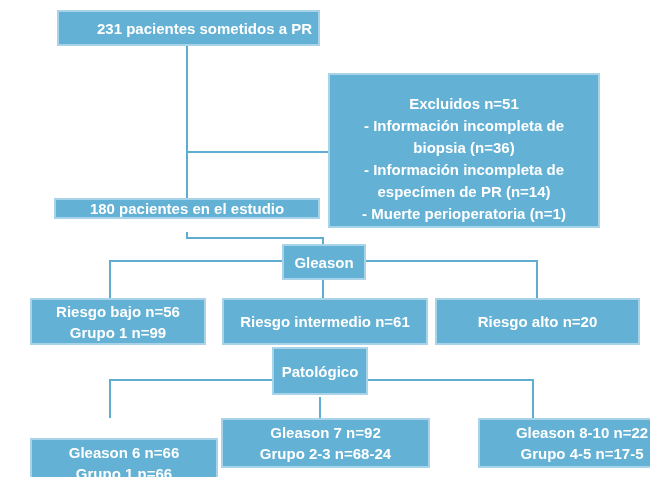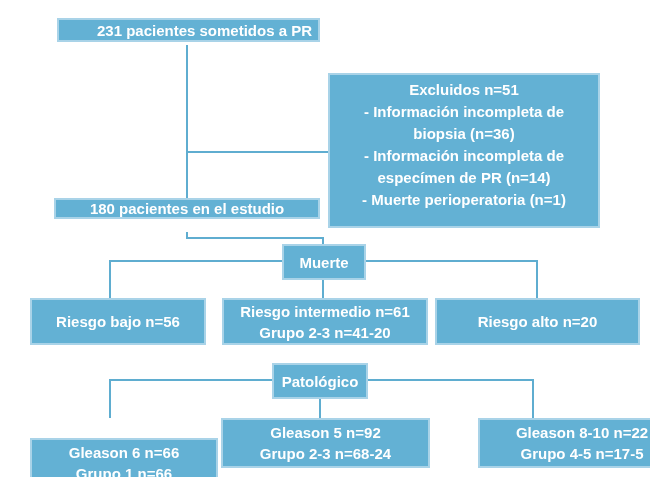--- a/index.html
+++ b/index.html
@@ -15,21 +15,21 @@
     font-family:"Liberation Sans", sans-serif;overflow:hidden;
   }
   .box{
     position:absolute;box-sizing:border-box;
     background:var(--fill);border:2px solid var(--border);
     color:var(--text);font-weight:bold;font-size:15px;
     display:flex;flex-direction:column;align-items:center;justify-content:center;
     text-align:center;line-height:21px;
   }
   .box .ln{display:block;white-space:nowrap;}
-  .multi{justify-content:flex-start;padding:4px 8px;line-height:22px;}
+  .multi{justify-content:flex-start;padding:18px 8px;line-height:22px;}
   .multi .item{display:block;white-space:normal;}
   .conn{position:absolute;background:var(--line);}
 </style>
 </head>
 <body>
 
 <div class="canvas">
 
   <div class="conn" style="left:186px;top:45px;width:2px;height:154px;"></div>
   <div class="conn" style="left:186px;top:151px;width:142px;height:2px;"></div>
@@ -42,63 +42,63 @@
   <div class="conn" style="left:322px;top:278px;width:2px;height:20px;"></div>
   <div class="conn" style="left:365px;top:260px;width:173px;height:2px;"></div>
   <div class="conn" style="left:536px;top:260px;width:2px;height:38px;"></div>
 
   <div class="conn" style="left:109px;top:379px;width:164px;height:2px;"></div>
   <div class="conn" style="left:109px;top:379px;width:2px;height:39px;"></div>
   <div class="conn" style="left:319px;top:397px;width:2px;height:21px;"></div>
   <div class="conn" style="left:366px;top:379px;width:168px;height:2px;"></div>
   <div class="conn" style="left:532px;top:379px;width:2px;height:39px;"></div>
 
-  <div class="box" style="left:57px;top:18px;width:263px;height:24px;padding-left:32px;">
+  <div class="box" style="left:57px;top:10px;width:263px;height:36px;padding-left:32px;">
     <span class="ln">231 pacientes sometidos a PR</span>
   </div>
 
   <div class="box multi" style="left:328px;top:73px;width:272px;height:155px;">
     <span class="item">Excluidos n=51</span>
     <span class="item">- Información incompleta de biopsia (n=36)</span>
     <span class="item">- Información incompleta de especímen de PR (n=14)</span>
     <span class="item">- Muerte perioperatoria (n=1)</span>
   </div>
 
   <div class="box" style="left:54px;top:198px;width:266px;height:21px;">
     <span class="ln">180 pacientes en el estudio</span>
   </div>
 
   <div class="box" style="left:282px;top:244px;width:84px;height:36px;">
-    <span class="ln">Muerte</span>
+    <span class="ln">Gleason</span>
   </div>
 
   <div class="box" style="left:30px;top:298px;width:176px;height:47px;">
     <span class="ln">Riesgo bajo n=56</span>
+    <span class="ln">Grupo 1 n=99</span>
   </div>
 
   <div class="box" style="left:222px;top:298px;width:206px;height:47px;">
     <span class="ln">Riesgo intermedio n=61</span>
-    <span class="ln">Grupo 2-3 n=41-20</span>
   </div>
 
   <div class="box" style="left:435px;top:298px;width:205px;height:47px;">
     <span class="ln">Riesgo alto n=20</span>
   </div>
 
-  <div class="box" style="left:272px;top:363px;width:96px;height:36px;">
+  <div class="box" style="left:272px;top:347px;width:96px;height:48px;">
     <span class="ln">Patológico</span>
   </div>
 
   <div class="box" style="left:30px;top:438px;width:188px;height:50px;">
     <span class="ln">Gleason 6 n=66</span>
     <span class="ln">Grupo 1 n=66</span>
   </div>
 
   <div class="box" style="left:221px;top:418px;width:209px;height:50px;">
-    <span class="ln">Gleason 5 n=92</span>
+    <span class="ln">Gleason 7 n=92</span>
     <span class="ln">Grupo 2-3 n=68-24</span>
   </div>
 
   <div class="box" style="left:434px;top:418px;width:208px;height:50px;margin-left:44px;">
     <span class="ln">Gleason 8-10 n=22</span>
     <span class="ln">Grupo 4-5 n=17-5</span>
   </div>
 
 </div>
 

